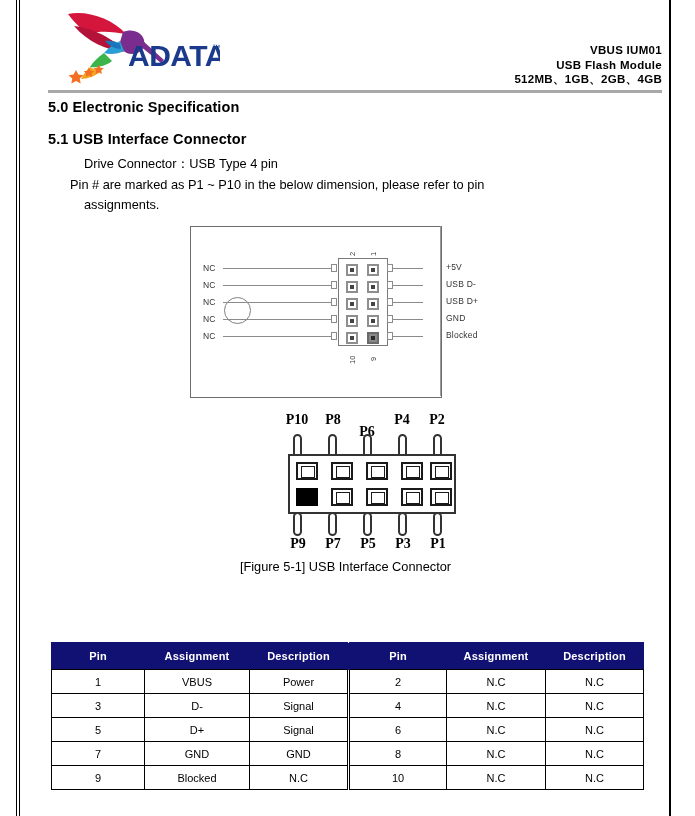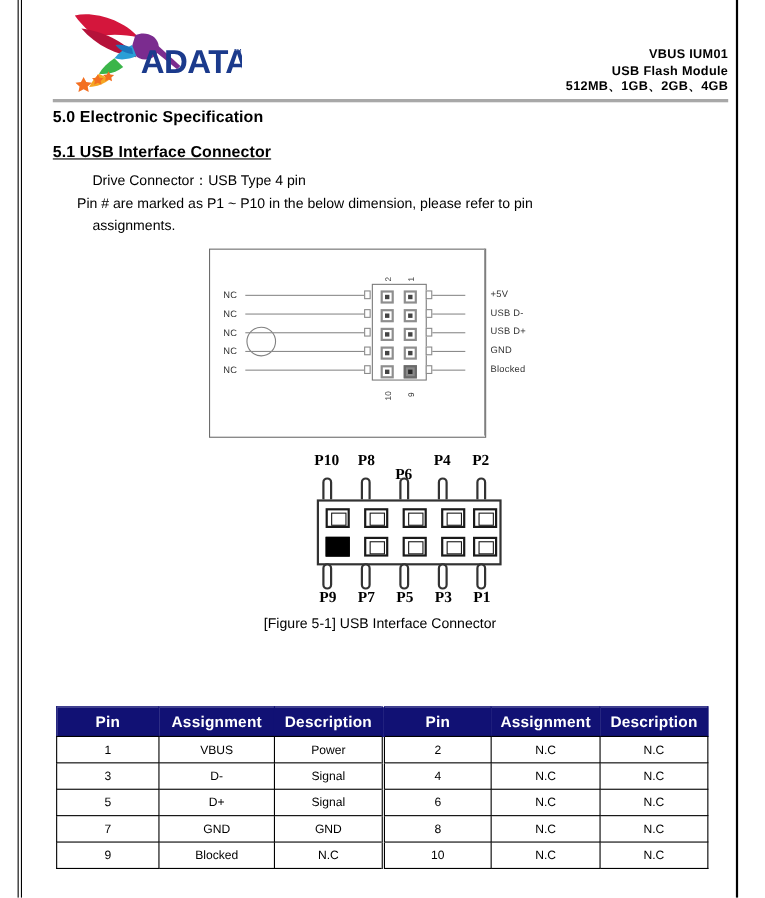--- a/index.html
+++ b/index.html
@@ -230,21 +230,21 @@
     width: 592px;
   }
   table.pins {
     border-collapse: collapse;
     width: 592px;
     table-layout: fixed;
   }
   table.pins th {
     background: #111174;
     color: #ffffff;
-    font-size: 14px;
+    font-size: 11px;
     font-weight: bold;
     height: 24px;
     border: 1px solid #111174;
     letter-spacing: 0.2px;
   }
   table.pins td {
     font-size: 11px;
     color: #000;
     text-align: center;
     height: 21px;
@@ -304,21 +304,21 @@
       <div>VBUS IUM01</div>
       <div>USB  Flash  Module</div>
       <div>512MB、1GB、2GB、4GB</div>
     </div>
 
     <div class="header-rule"></div>
   </div>
 
   <div class="h1" style="left:26px; top:99px;">5.0 Electronic Specification</div>
 
-  <div class="h2" style="left:26px; top:131px;text-decoration:underline;">5.1 USB Interface Connector</div>
+  <div class="h2" style="left:26px; top:131px;">5.1 USB Interface Connector</div>
 
   <div class="body-line" style="left:62px; top:154px;">Drive Connector：USB Type 4 pin</div>
 
   <div class="body-line" style="left:48px; top:175px;">Pin # are marked as P1 ~ P10 in the below dimension, please refer to pin</div>
 
   <div class="body-line" style="left:62px; top:195px;">assignments.</div>
 
   <div class="module-box">
 
     <div class="module-hole"></div>

